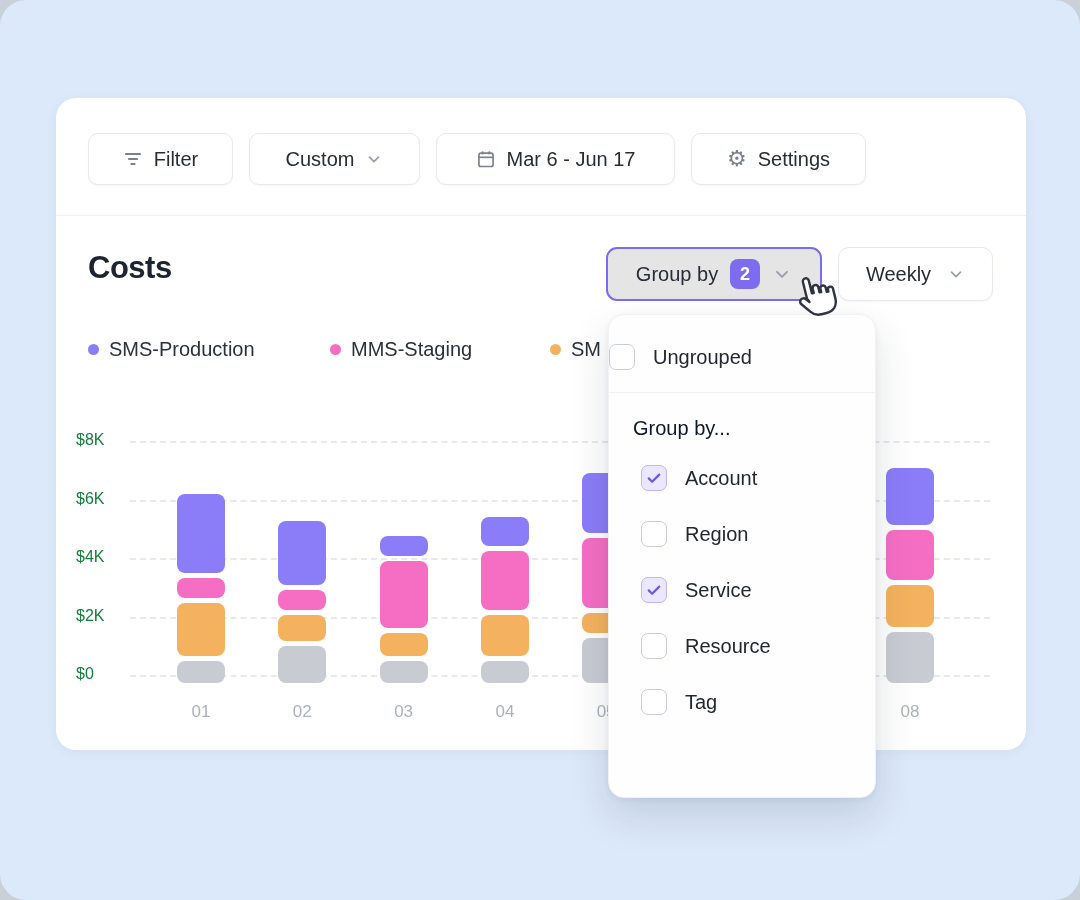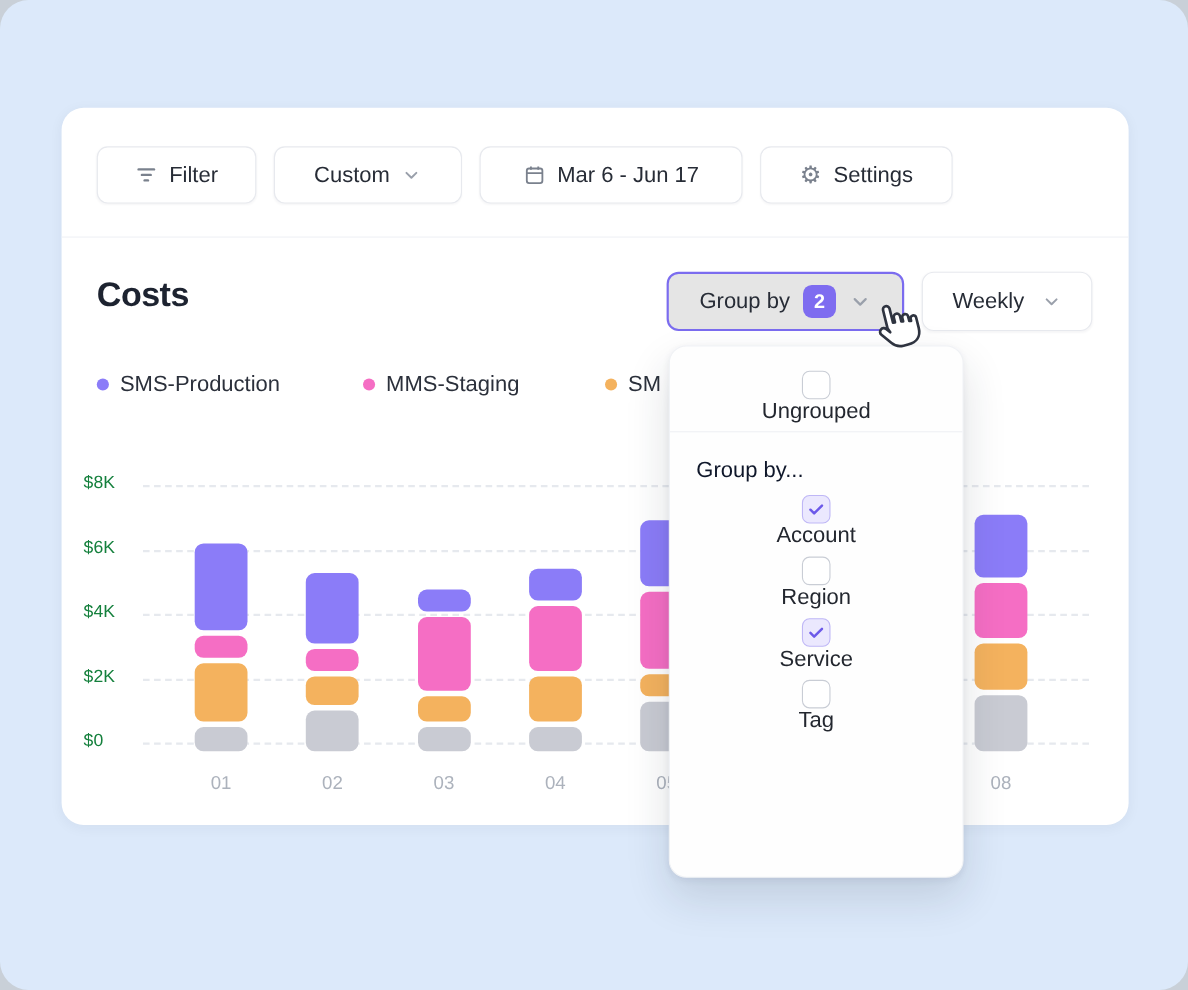--- a/index.html
+++ b/index.html
@@ -42,25 +42,25 @@
   .gridline { position:absolute; left:74px; width:860px; border-top:2px dashed #E6E9EE; }
   .ytick { position:absolute; left:20px; width:46px; text-align:left; font-size:16px; color:#15803d; }
   .xtick { position:absolute; width:70px; text-align:center; font-size:17px; color:#ACB2BC; }
   .seg { position:absolute; width:48px; border-radius:8px; }
 
   
   .panel { position:absolute; left:608px; top:314px; width:268px; height:484px;
            background:#FEFEFE; border:1px solid #F0F2F5; border-radius:16px; z-index:10;
            box-shadow:0 18px 40px rgba(30,40,60,.14), 0 2px 6px rgba(30,40,60,.06);
            padding-top:22px; overflow:hidden; }
-  .row { display:flex; align-items:center; font-size:20px; color:#23272F; cursor:pointer;flex-direction:column; }
+  .row { display:flex; align-items:center; gap:18px; font-size:20px; color:#23272F; cursor:pointer; }
   .row-ungrouped { height:40px; }
   .panel-div { border-top:1px solid #EFF1F4; margin-top:15px; }
   .section-label { margin:24px 0 0 24px; font-size:20px; color:#0f172a; }
-  .opts { margin-top:10px; }
+  .opts { margin-top:10px;margin-left:32px; }
   .opt { height:56px; }
   .cb { width:26px; height:26px; border-radius:7px; background:#fff; border:1.5px solid #C9CDD5; flex:0 0 auto;
         display:flex; align-items:center; justify-content:center; }
   .cb.checked { background:#EBE8FE; border-color:#BFB7F6; }
 
   
   .cursor { position:absolute; left:791px; top:272px; z-index:20; transform:rotate(-14deg); }
   .gear-glyph { font-size:22px; color:#7A818D; line-height:1; }
 </style>
 </head>
@@ -207,20 +207,24 @@
         <div class="row opt">
           <div class="cb checked">
             <svg width="18" height="18" viewBox="0 0 24 24">
               <path d="M5 12.5l4.5 4.5L19 7.5" fill="none" stroke="#6C59E9" stroke-width="3" stroke-linecap="round" stroke-linejoin="round"></path>
             </svg>
           </div>
           <span>Service</span>
         </div>
         <div class="row opt">
           <div class="cb"></div>
+          <span>Resource</span>
+        </div>
+        <div class="row opt">
+          <div class="cb"></div>
           <span>Tag</span>
         </div>
       </div>
   </div>
 
   <div class="cursor">
     <svg width="46" height="50" viewBox="0 0 30 33">
       <path d="M10.6 16.5V5.2a2 2 0 0 1 4 0v8.6l1.2.15V11a1.9 1.9 0 0 1 3.8 0v3.4l1.1.15v-2.2a1.8 1.8 0 0 1 3.6 0v2.9l1.1.15v-1.2a1.7 1.7 0 0 1 3.4 0v6.3c0 5.3-3.2 8.3-8.6 8.3h-2.8c-2.8 0-5-1.1-6.6-3.3l-4.7-6.3a2.2 2.2 0 0 1 .45-3.1 2.2 2.2 0 0 1 3.1.45l1.95 2.5z" fill="#FFFFFF" stroke="#2F3440" stroke-width="1.6" stroke-linejoin="round"></path>
     </svg>
   </div>

